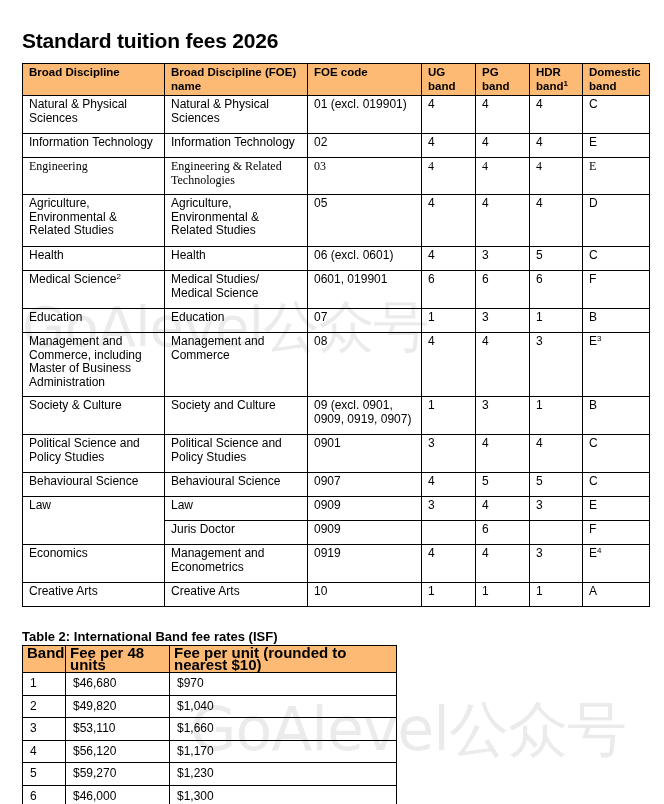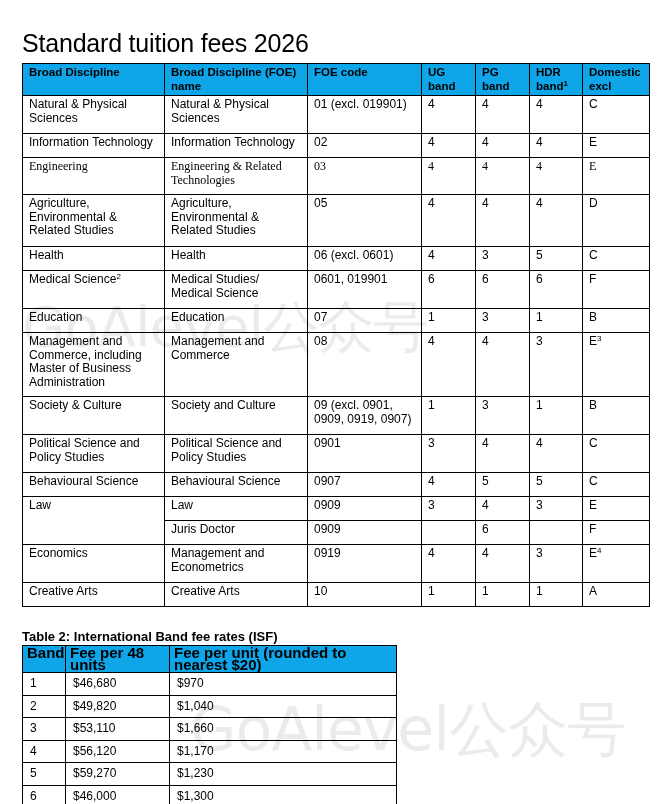--- a/index.html
+++ b/index.html
@@ -2,31 +2,31 @@
 <html><head>
 <meta charset="utf-8">
 <style>
   html, body { margin: 0; padding: 0; background: #ffffff; }
   body {
     width: 664px; height: 804px; position: relative; overflow: hidden;
     font-family: "Liberation Sans", sans-serif; color: #000;
   }
   .title {
     position: absolute; left: 22px; top: 29px;
-    font-size: 25px; font-weight: normal; letter-spacing: -0.2px;
+    font-size: 21px; font-weight: bold; letter-spacing: -0.2px;
     margin: 0;
   }
   table { border-collapse: collapse; position: absolute; }
   td, th {
     border: 1.3px solid #000;
     font-size: 12px; line-height: 13.5px;
     vertical-align: top; text-align: left;
     padding: 2px 5px 2px 6px;
   }
-  th { background: #0ea5e9; font-weight: bold; font-size: 11.5px; margin-top: 8px; }
+  th { background: #fdba74; font-weight: bold; font-size: 11.5px; margin-top: 8px; }
   #t1 { left: 22px; top: 63px; width: 627px; table-layout: fixed; }
   #t1 th { height: 23px; }
   sup { font-size: 8px; line-height: 0; vertical-align: 4px; }
   .t2-caption {
     position: absolute; left: 22px; top: 629px;
     font-size: 13px; font-weight: bold; margin: 0;
   }
   #t2 { left: 22px; top: 645px; width: 374px; table-layout: fixed; }
   #t2 th { height: 12px; padding: 1px 4px; font-size: 15px; line-height: 12px; }
   #t2 td { height: 17.5px; padding: 4px 6px 0 7px; font-size: 12px; }
@@ -52,21 +52,21 @@
       <col style="width:67px">
   </colgroup>
   <thead>
     <tr>
       <th><span>Broad Discipline</span></th>
       <th><span>Broad Discipline (FOE) name</span></th>
       <th><span>FOE code</span></th>
       <th><span>UG band</span></th>
       <th><span>PG band</span></th>
       <th><span>HDR band</span><sup>1</sup></th>
-      <th><span>Domestic excl</span></th>
+      <th><span>Domestic band</span></th>
     </tr>
   </thead>
   <tbody id="t1-body">
       <tr style="height: 38px;">
         <td><span>Natural &amp; Physical Sciences</span><sup></sup></td>
         <td><span>Natural &amp; Physical Sciences</span></td>
         <td><span>01 (excl. 019901)</span></td>
         <td><span>4</span></td>
         <td><span>4</span></td>
         <td><span>4</span></td>
@@ -207,21 +207,21 @@
 <table id="t2">
   <colgroup>
       <col style="width:43px">
       <col style="width:104px">
       <col style="width:227px">
     </colgroup>
   <thead>
     <tr>
       <th>Band</th>
       <th>Fee per 48 units</th>
-      <th>Fee per unit (rounded to nearest $20)</th>
+      <th>Fee per unit (rounded to nearest $10)</th>
     </tr>
   </thead>
   <tbody id="t2-body">
       <tr>
         <td>1</td>
         <td>$46,680</td>
         <td>$970</td>
       </tr>
       <tr>
         <td>2</td>

